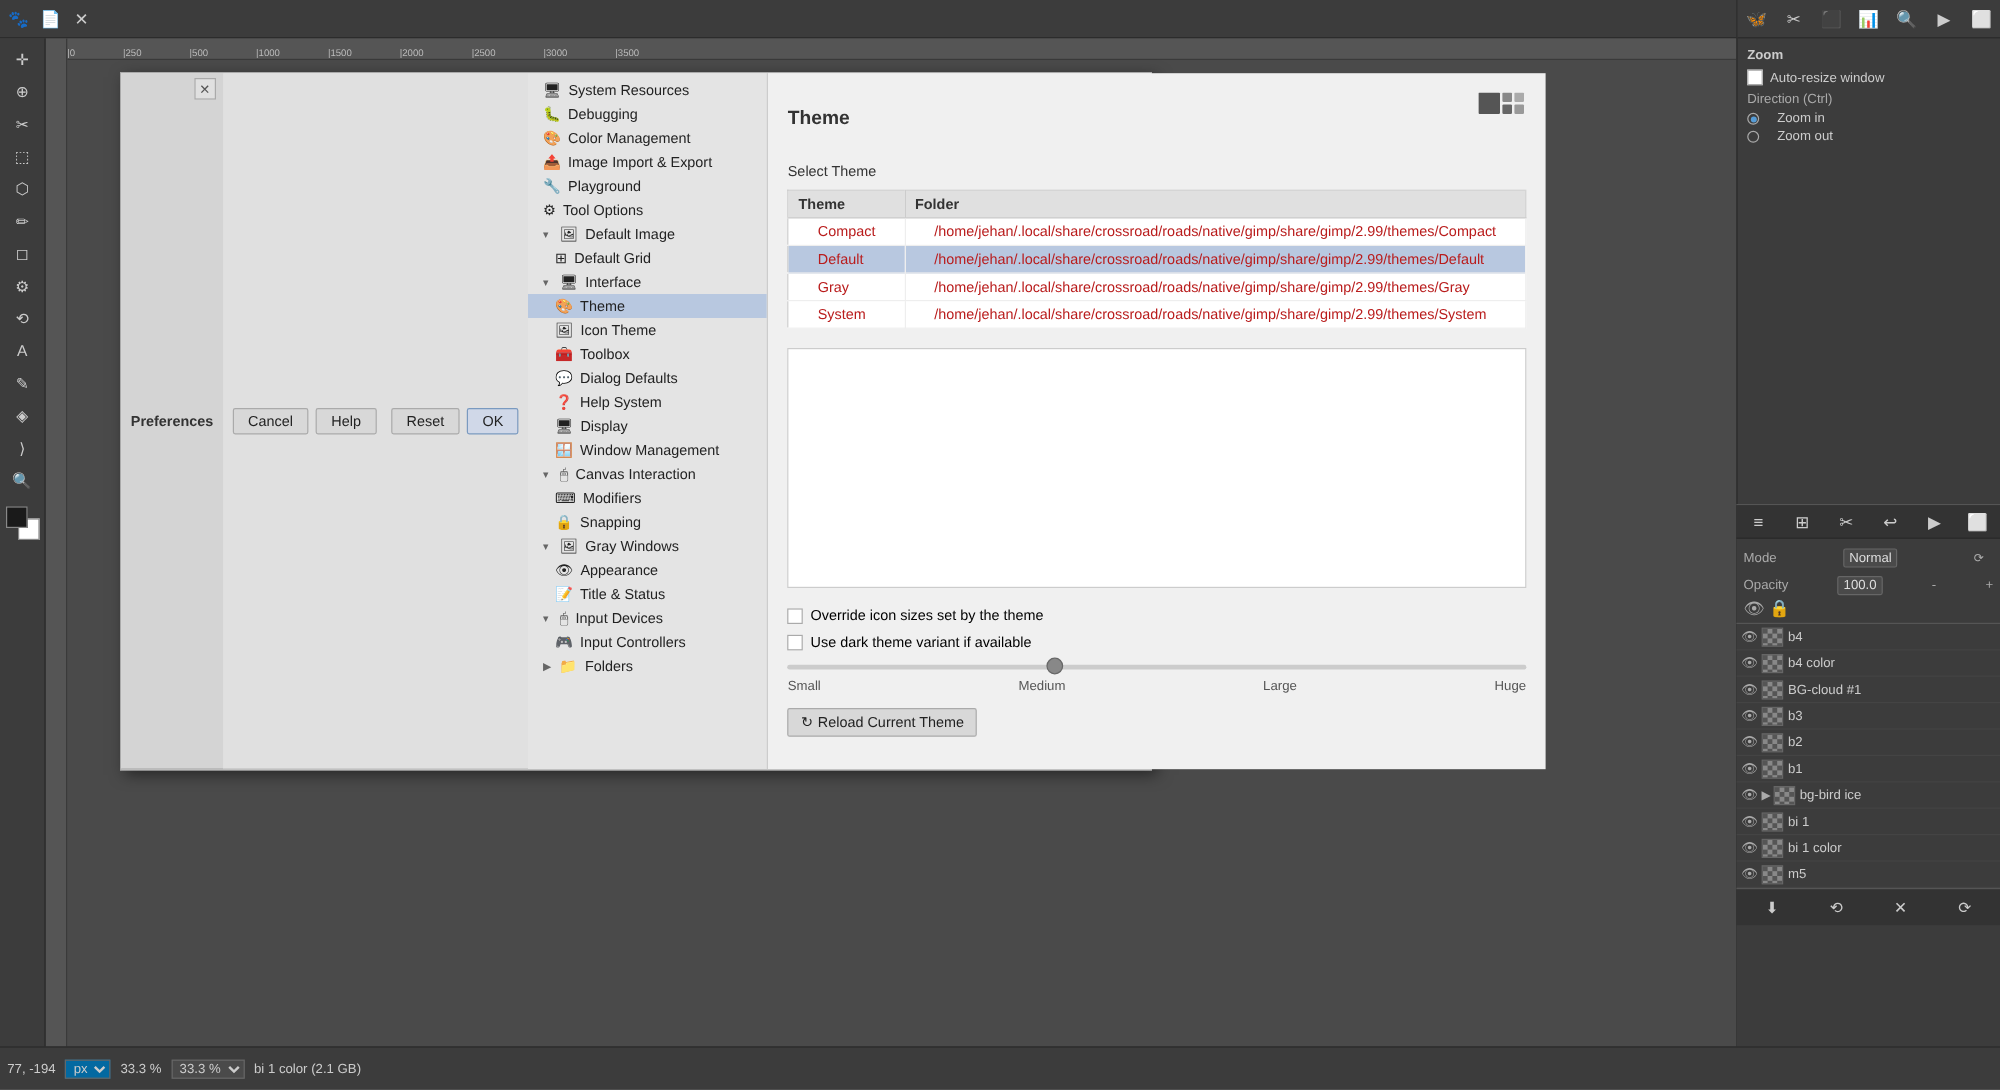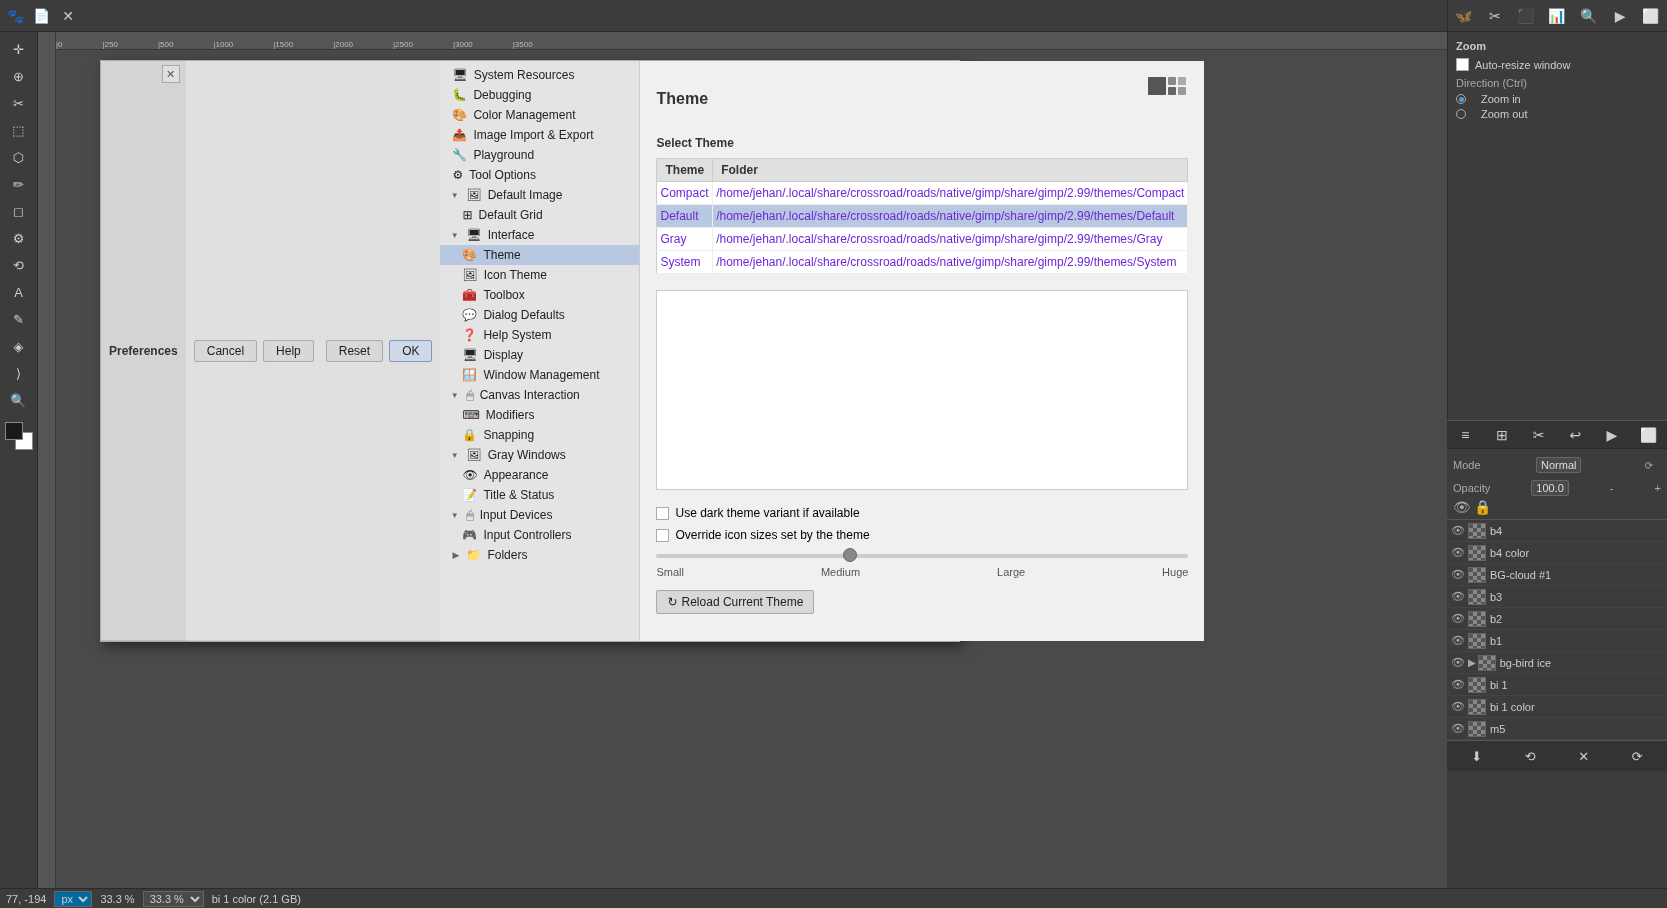--- a/index.html
+++ b/index.html
@@ -175,21 +175,21 @@
       margin-right: 4px;
       border: 1px solid #666;
       flex-shrink: 0;
     }
     .layer-name { color: #ccc; font-size: 11px; flex: 1; }
 
     
     .status-bar {
       position: absolute;
       bottom: 0; left: 0; right: 0;
-      height: 20px;
+      height: 36px;
       background: #3c3c3c;
       border-top: 1px solid #2a2a2a;
       display: flex;
       align-items: center;
       padding: 0 6px;
       gap: 8px;
       color: #ccc;
       font-size: 11px;
     }
 
@@ -296,21 +296,21 @@
       font-weight: bold;
       color: #333;
     }
     .content-icon {
       font-size: 28px;
       color: #666;
     }
 
     .section-label {
       font-size: 12px;
-      font-weight: bold;
+      font-weight: normal;
       color: #333;
       margin-bottom: 8px;
     }
 
     
     .theme-table {
       width: 100%;
       border-collapse: collapse;
       background: white;
       border: 1px solid #ccc;
@@ -320,23 +320,23 @@
       background: #e0e0e0;
       padding: 4px 8px;
       text-align: left;
       font-size: 12px;
       border-bottom: 1px solid #ccc;
       border-right: 1px solid #ccc;
       font-weight: bold;
       color: #333;
     }
     .theme-table td {
-      padding: 4px 3px;
+      padding: 4px 24px;
       font-size: 12px;
-      color: #6d28d9;
+      color: #b91c1c;
       border-bottom: 1px solid #eee;
       border-right: 1px solid #eee;
     }
     .theme-table tr.selected-row td {
       background: #b8c8e0;
     }
 
     .empty-area {
       height: 200px;
       background: white;
@@ -758,25 +758,25 @@
             <td>System</td>
             <td>/home/jehan/.local/share/crossroad/roads/native/gimp/share/gimp/2.99/themes/System</td>
           </tr>
         </tbody>
       </table>
 
       <div class="empty-area"></div>
 
       <div class="check-row">
         <div class="check-box"></div>
-        <span>Use dark theme variant if available</span>
+        <span>Override icon sizes set by the theme</span>
       </div>
       <div class="check-row">
         <div class="check-box"></div>
-        <span>Override icon sizes set by the theme</span>
+        <span>Use dark theme variant if available</span>
       </div>
 
       <div class="slider-row">
         <div class="slider-track">
           <div class="slider-thumb"></div>
         </div>
         <div class="slider-labels">
           <span>Small</span>
           <span>Medium</span>
           <span>Large</span>

